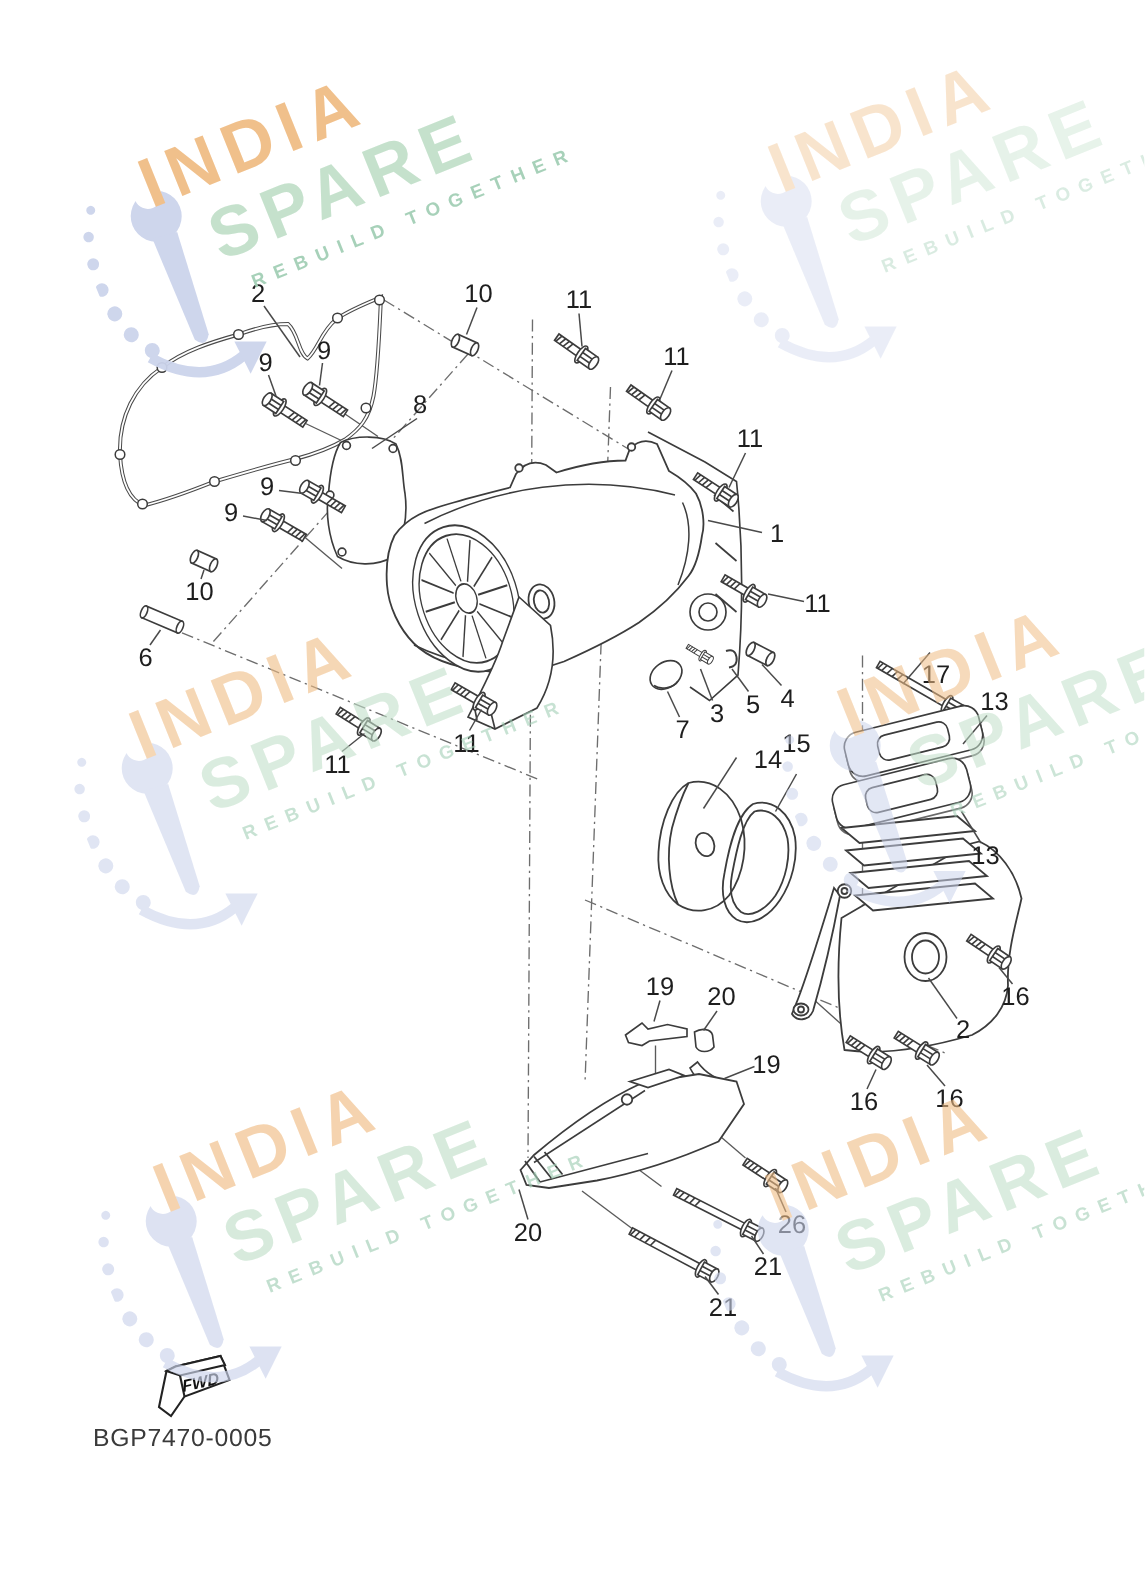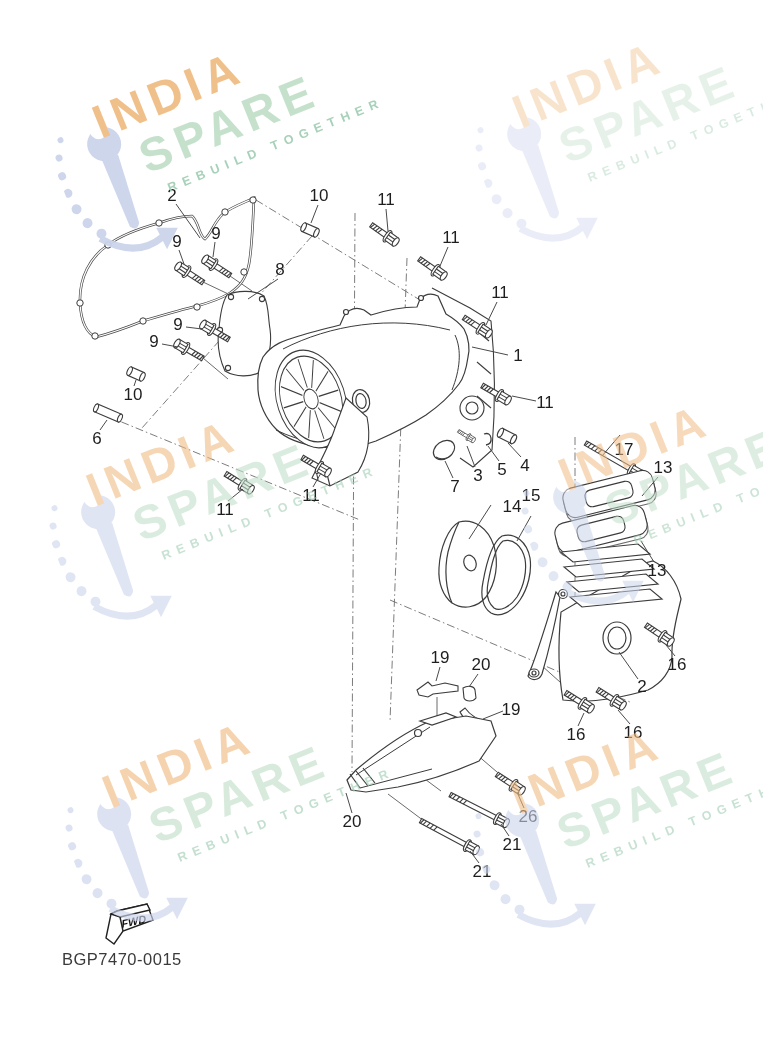--- a/index.html
+++ b/index.html
@@ -342,21 +342,21 @@
       <div class="callout" style="left: 633px; top: 733px;">16</div>
       <div class="callout" style="left: 440px; top: 658px;">19</div>
       <div class="callout" style="left: 481px; top: 665px;">20</div>
       <div class="callout" style="left: 511px; top: 710px;">19</div>
       <div class="callout" style="left: 352px; top: 822px;">20</div>
       <div class="callout" style="left: 528px; top: 817px;">26</div>
       <div class="callout" style="left: 512px; top: 845px;">21</div>
       <div class="callout" style="left: 482px; top: 872px;">21</div>
     </div>
 
-  <div class="part-code">BGP7470-0015</div>
+  <div class="part-code">BGP7470-0005</div>
 
   <div id="watermark-layer">
       <div class="wm" style="left: 72px; top: 52px; opacity: 0.95;">
     <div class="wm-rot">
       <svg class="wm-wrench" width="100" height="160" viewBox="0 0 100 160" fill="currentColor" style="color: rgb(204, 212, 236);">
         <circle cx="16" cy="8" r="3"></circle>
         <circle cx="8" cy="24" r="3.5"></circle>
         <circle cx="4" cy="42" r="4"></circle>
         <circle cx="3" cy="60" r="4.5"></circle>
         <circle cx="5" cy="78" r="5"></circle>

